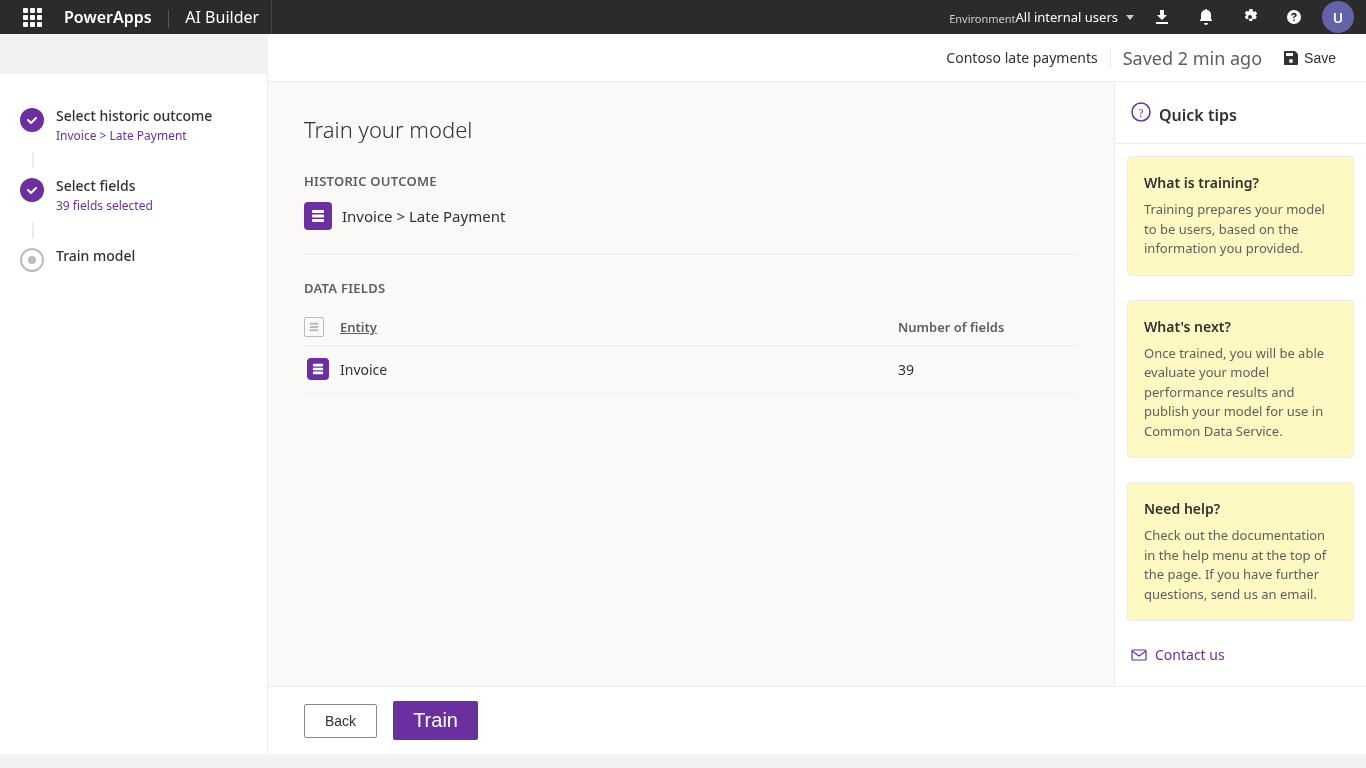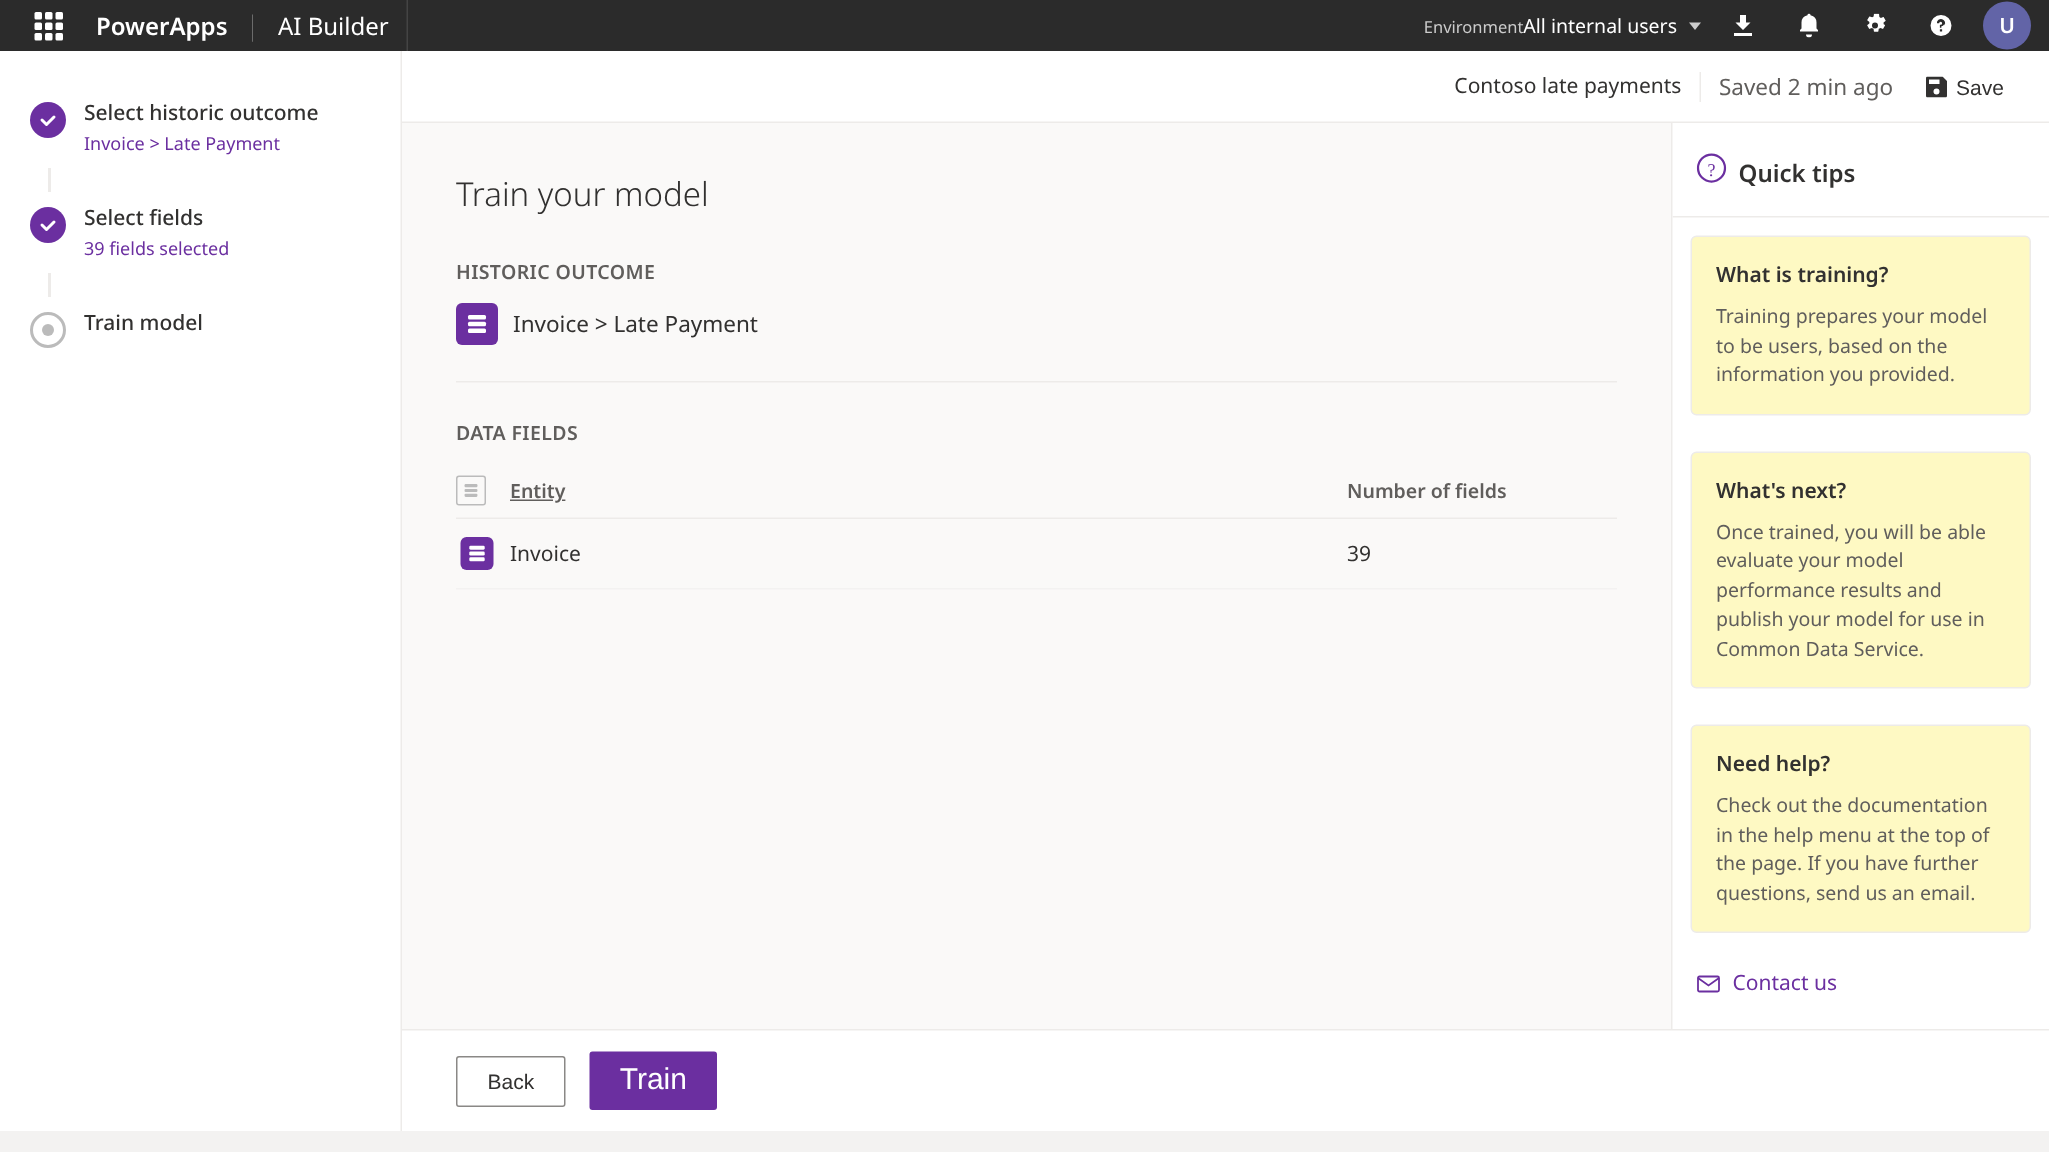--- a/index.html
+++ b/index.html
@@ -38,21 +38,21 @@
     }
 
     
     .page-layout {
       display: flex; height: calc(768px - 48px);
     }
 
     
     .sidebar {
       width: 268px; background: #fff; border-right: 1px solid #edebe9;
-      display: flex; flex-direction: column; padding: 24px 0; flex-shrink: 0;
+      display: flex; flex-direction: column; padding: 24px 0; flex-shrink: 0; margin-top: 40px;
     }
     .step-item {
       display: flex; align-items: flex-start; padding: 8px 20px; gap: 12px;
     }
     .step-icon {
       width: 24px; height: 24px; border-radius: 50%; display: flex; align-items: center; justify-content: center;
       flex-shrink: 0; margin-top: 2px;
     }
     .step-icon.completed { background: #6b2fa0; }
     .step-icon.active { background: #fff; border: 2px solid #bbb; }
@@ -66,21 +66,21 @@
     .content-area {
       display: flex; flex-direction: column; flex: 1; background: #faf9f8;
     }
     .header-bar {
       display: flex; align-items: center; justify-content: flex-end;
       background: #fff; border-bottom: 1px solid #edebe9;
       padding: 0 20px; height: 48px; gap: 12px;
     }
     .header-doc-name { font-size: 14px; color: #323130; }
     .header-divider { width: 1px; height: 20px; background: #edebe9; }
-    .header-saved { font-size: 15px; color: #605e5c; }
+    .header-saved { font-size: 18px; color: #605e5c; }
     .save-btn {
       display: flex; align-items: center; gap: 6px;
       background: none; border: none; cursor: pointer;
       font-size: 14px; color: #323130; font-weight: 500;
       padding: 6px 10px; border-radius: 4px;
     }
 
     
     .main-and-tips {
       display: flex; flex: 1; overflow: hidden;

